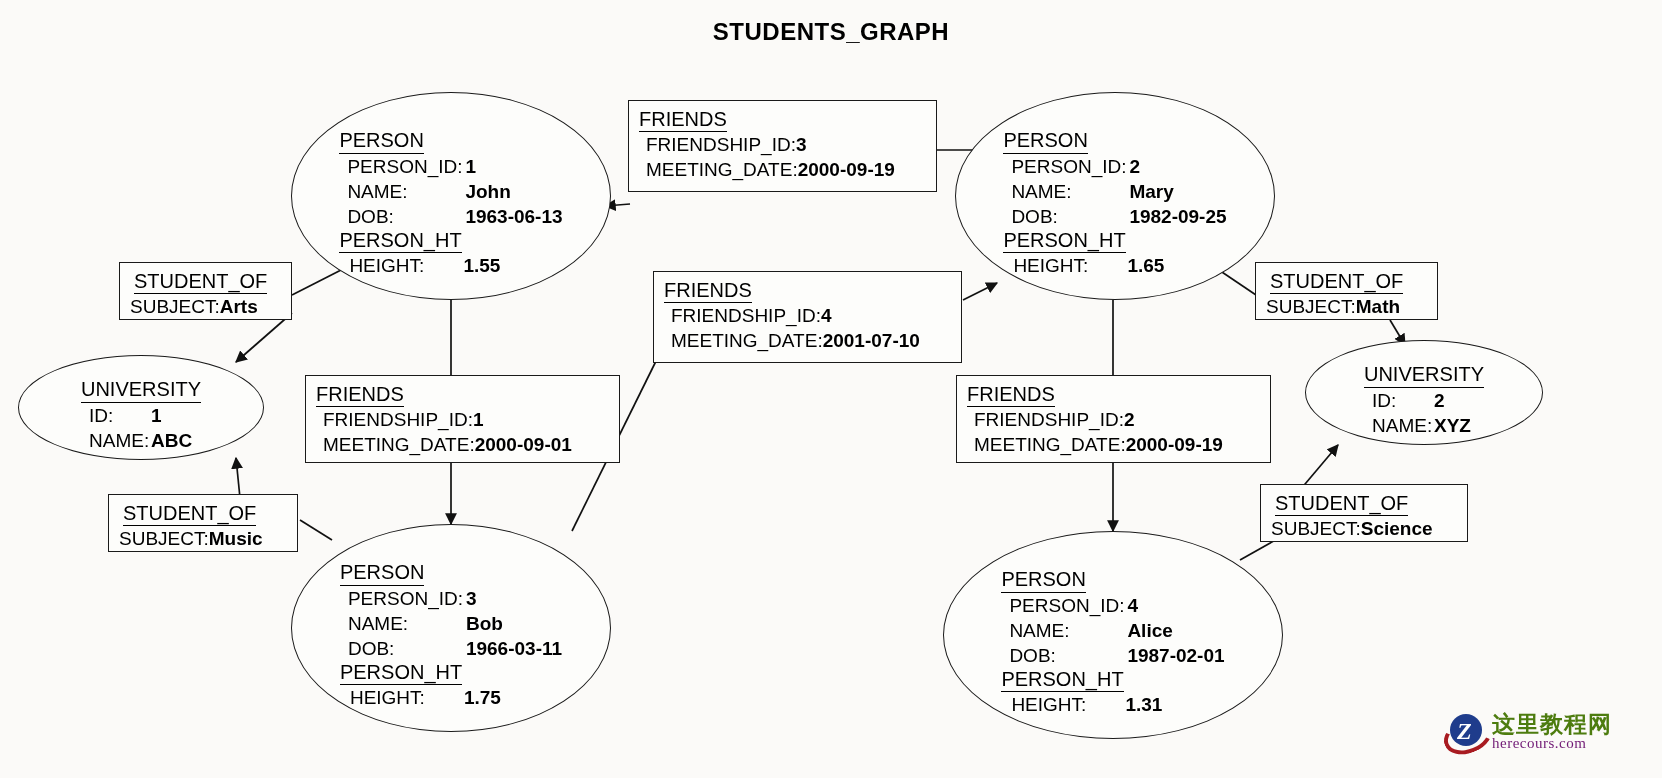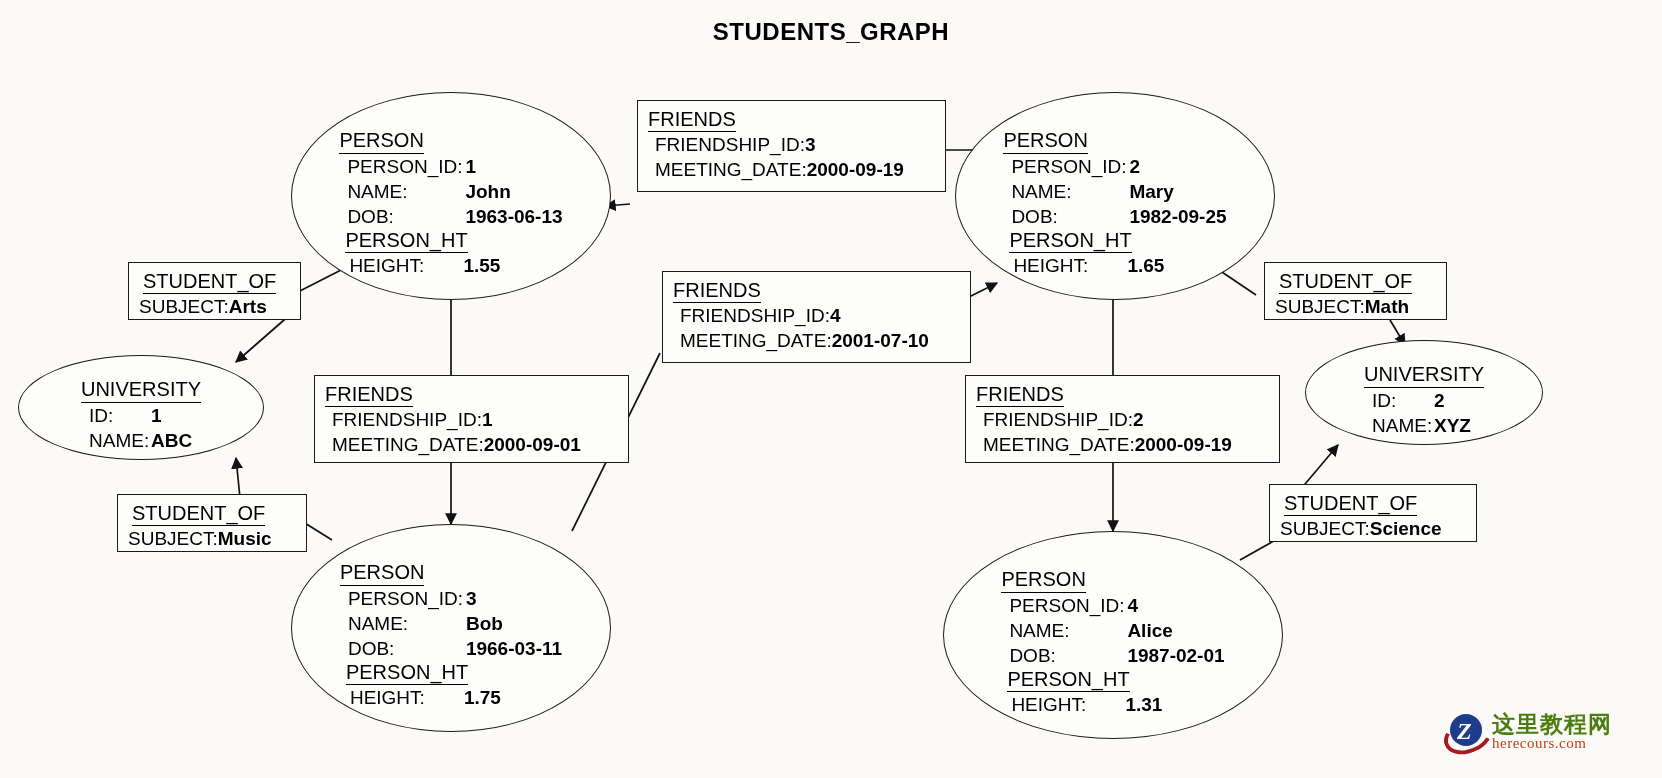--- a/index.html
+++ b/index.html
@@ -55,21 +55,21 @@
     text-align: left;
   }
   .hdr {
     font-size: 20px;
     border-bottom: 1.6px solid #000;
     display: inline-block;
     line-height: 1.12;
     padding-bottom: 1px;
     white-space: pre;
   }
-  .hdr.indent { margin-left: 6px; }
+  .hdr.indent { }
   .row {
     display: flex;
     font-size: 19px;
     line-height: 1.32;
     white-space: pre;
     padding-left: 8px;
   }
   .row .k { display: inline-block; }
   .row .v { font-weight: bold; }
   
@@ -80,21 +80,20 @@
   .university .row .k { width: 62px; }
   .university .row.name .k { width: 62px; }
 
   
   .rel-box {
     position: absolute;
     border: 1.6px solid #1a1a1a;
     background: #fdfdfb;
     box-sizing: border-box;
     padding: 7px 10px 8px 10px;
-    margin-left: 9px;
   }
   .rel-box .hdr { font-size: 20px; }
   .rel-box .row { font-size: 19px; padding-left: 7px; }
   .friends .row .k { display:inline-block; }
   .friends .row .v { font-weight: bold; }
   .student .row { padding-left: 0; }
   .student .hdr { margin-left: 4px; }
   .student-wrap {
     display: flex;
     flex-direction: column;
@@ -141,21 +140,21 @@
   .wm-cn {
     font-size: 23px;
     font-weight: bold;
     color: #4d7c0f;
     font-family: "DejaVu Sans", sans-serif;
     letter-spacing: 1px;
     text-align: right;
   }
   .wm-url {
     font-size: 15px;
-    color: #c2410c;
+    color: #701a75;
     font-family: "Liberation Serif", serif;
     letter-spacing: 0.5px;
   }
 </style>
 </head>
 <body>
 
 <div id="root">
 
   <div class="title">STUDENTS_GRAPH</div>

